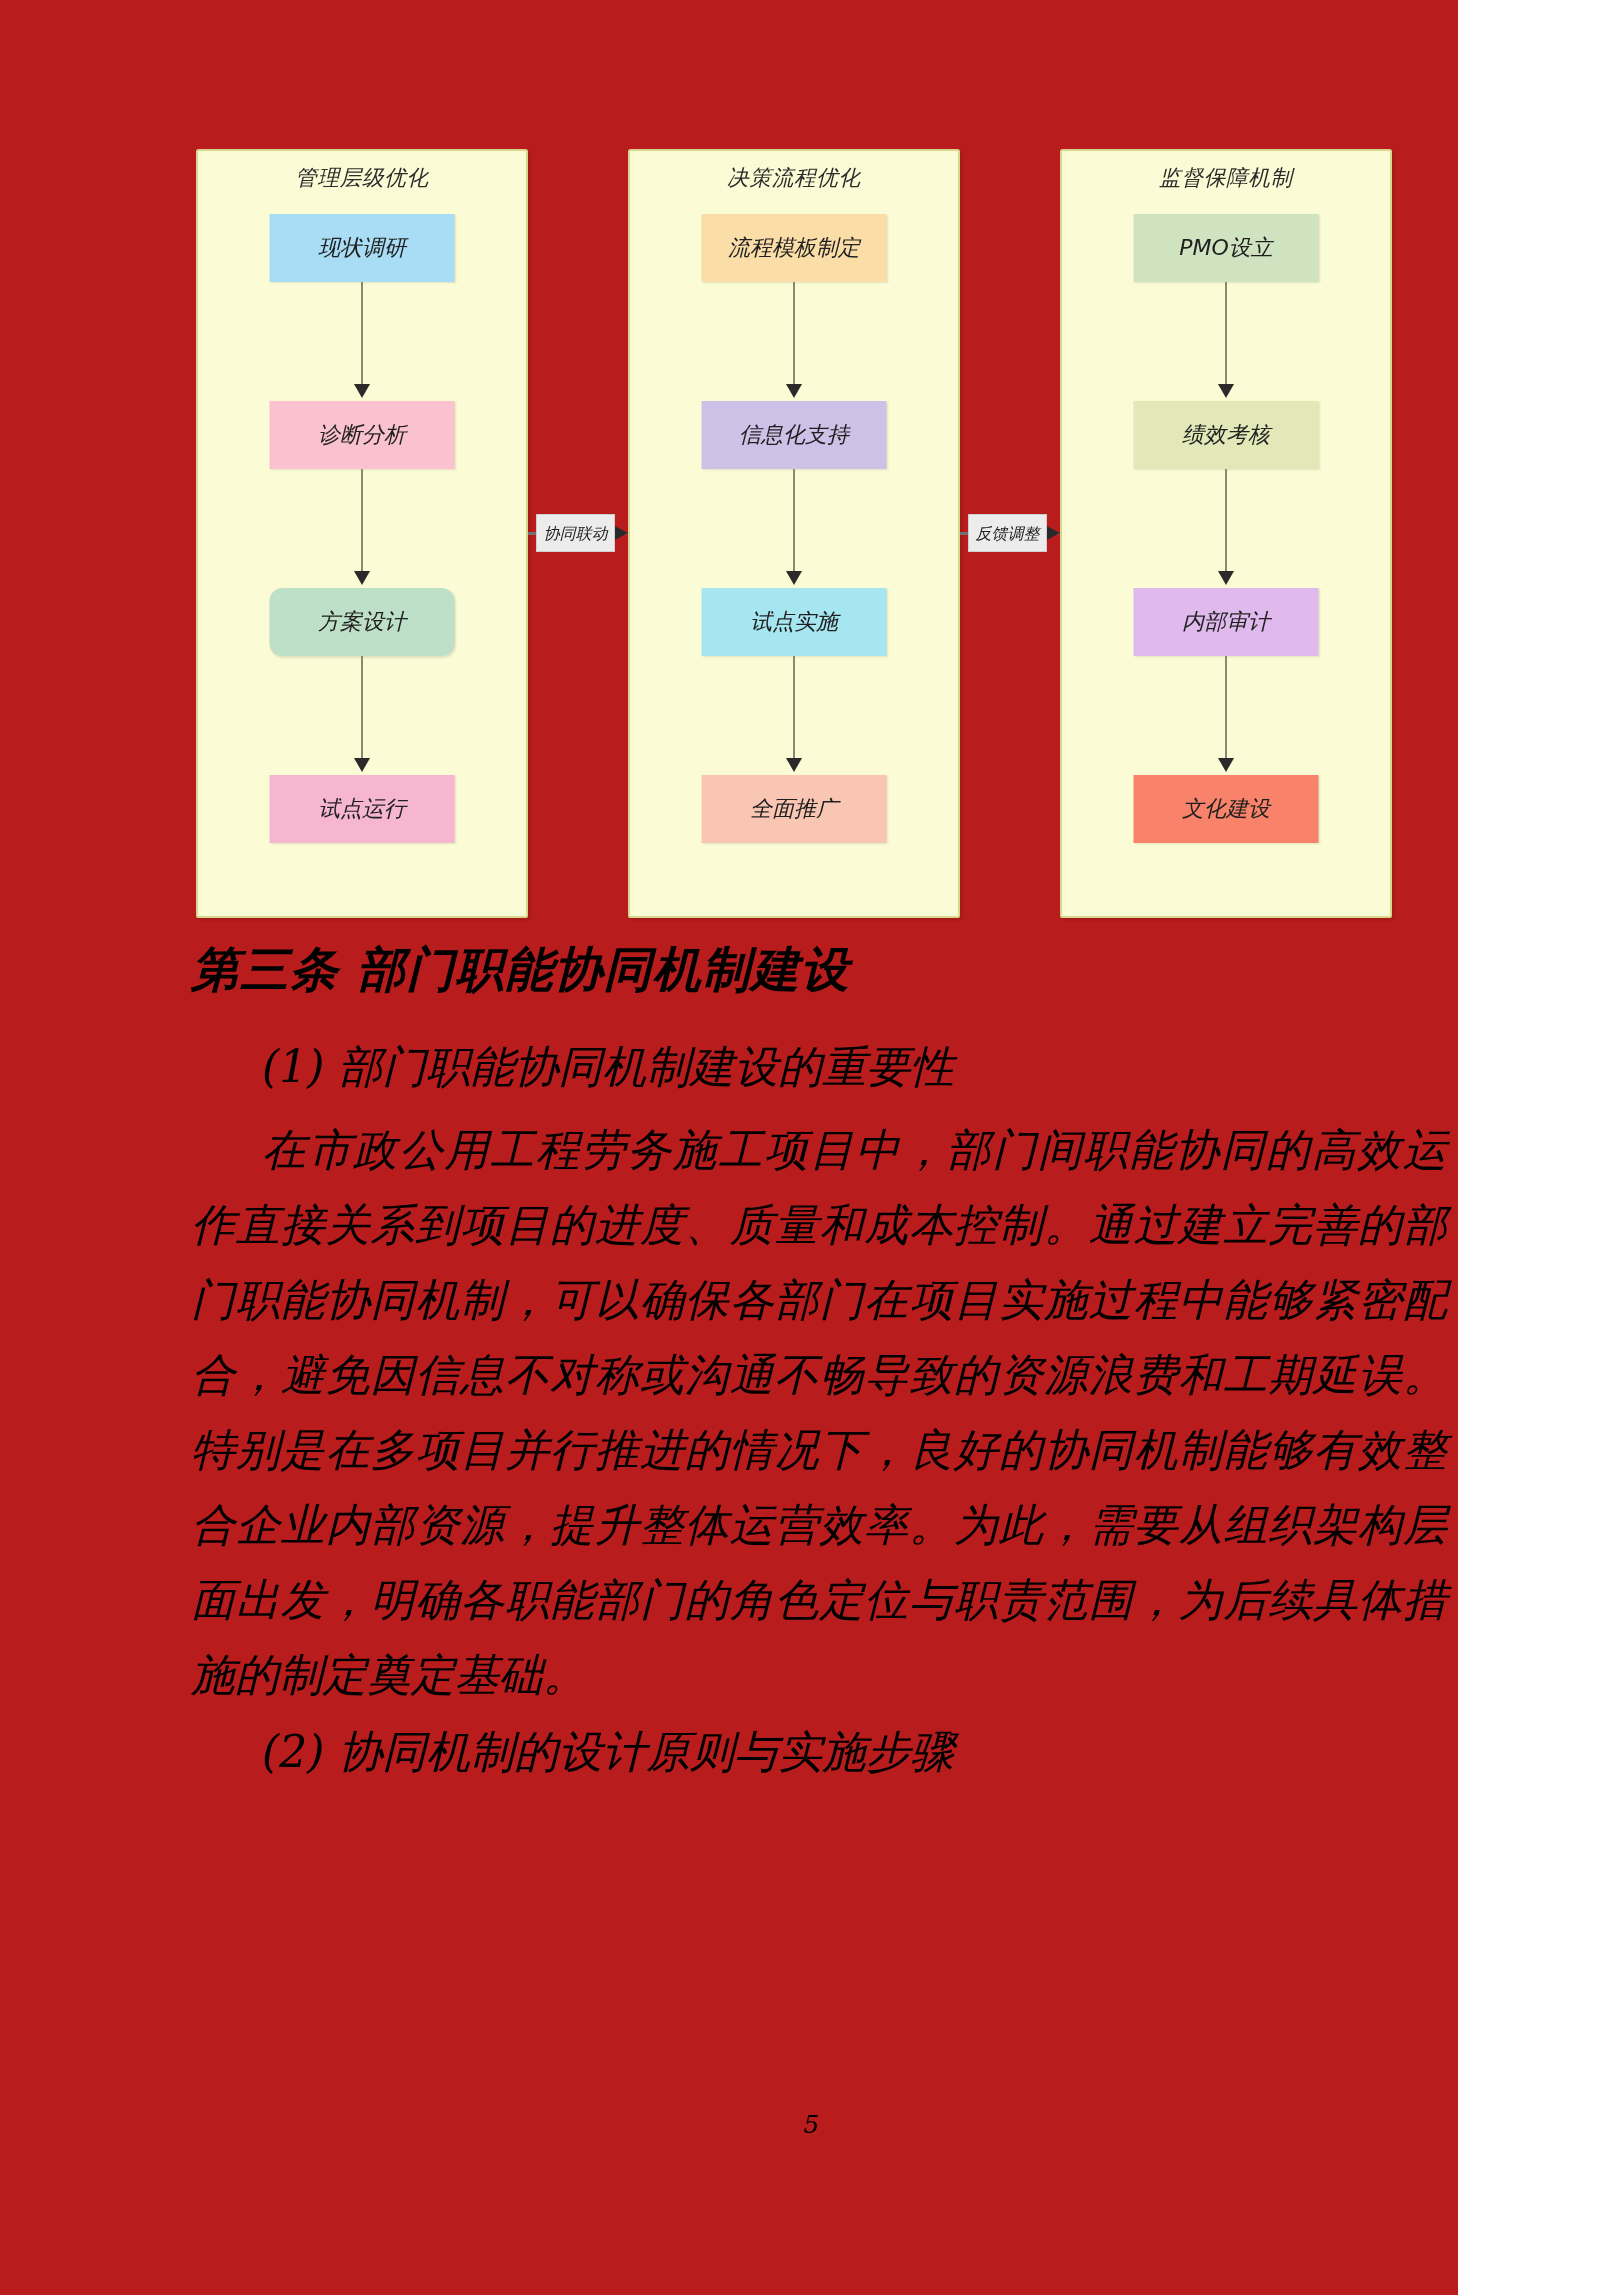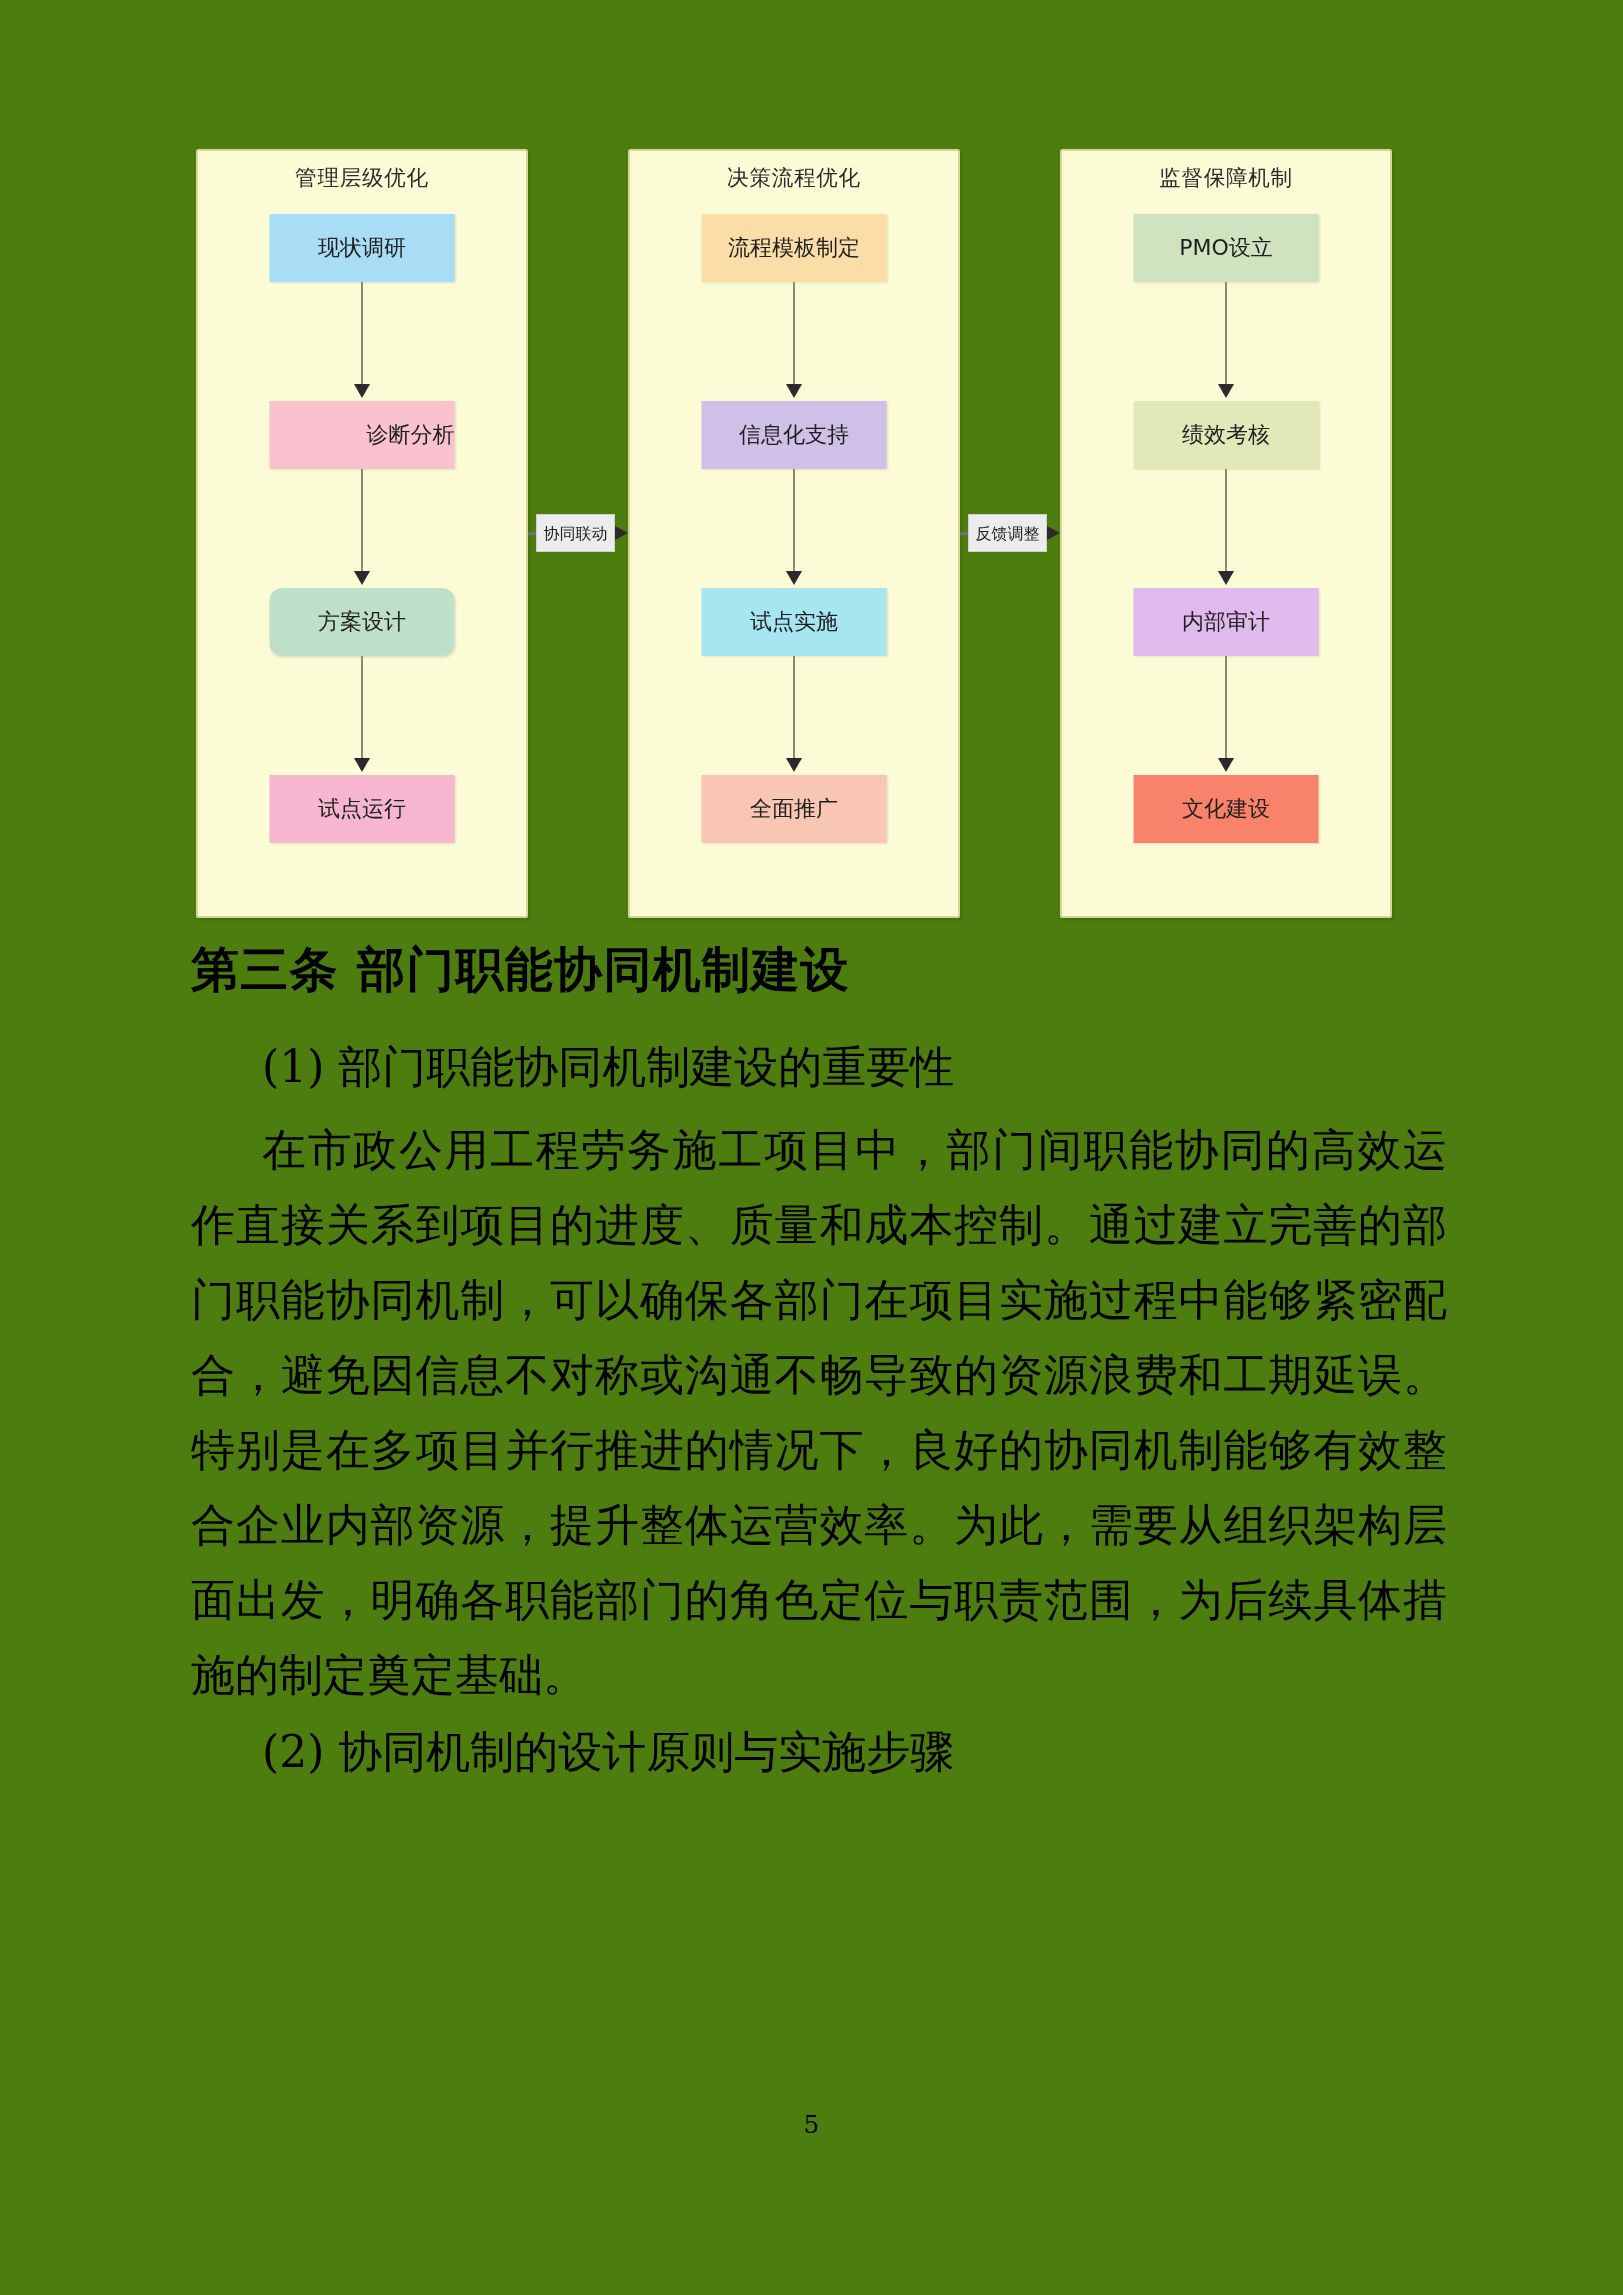--- a/index.html
+++ b/index.html
@@ -11,23 +11,24 @@
     width: 1623px;
     height: 2295px;
     font-family: "DejaVu Sans", sans-serif;
     position: relative;
     overflow: hidden;
   }
 
   .page {
     position: absolute;
     left: 0; top: 0;
-    width: 1623px;
+    width: 1458px;
     height: 2295px;
-    background: #4d7c0f;
+    background: #b91c1c;
+    font-style: italic;
   }
 
   
   .diagram {
     position: absolute;
     left: 196px;
     top: 149px;
     width: 1224px;
     height: 769px;
   }
@@ -187,21 +188,21 @@
 
   <div class="diagram">
 
     <div class="swimlane col0">
       <div class="lane-title">管理层级优化</div>
       <div class="node r0" style="background:#a9dcf5;align-items:center;">
         <span>现状调研</span>
       </div>
       <div class="vconn v0"></div>
       <div class="varrow a0"></div>
-      <div class="node r1" style="background:#fac2cf;justify-content:flex-end;">
+      <div class="node r1" style="background:#fac2cf;">
         <span>诊断分析</span>
       </div>
       <div class="vconn v1"></div>
       <div class="varrow a1"></div>
       <div class="node r2" style="background:#bfe0c8;border-radius:13px;">
         <span>方案设计</span>
       </div>
       <div class="vconn v2"></div>
       <div class="varrow a2"></div>
       <div class="node r3" style="background:#f6b6d0;">

